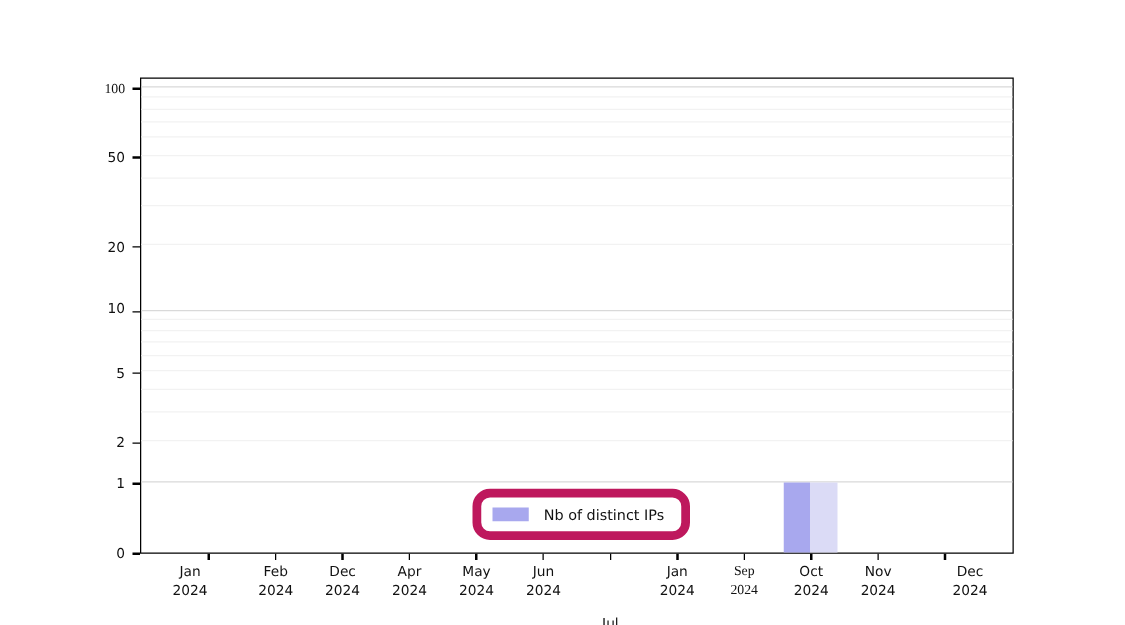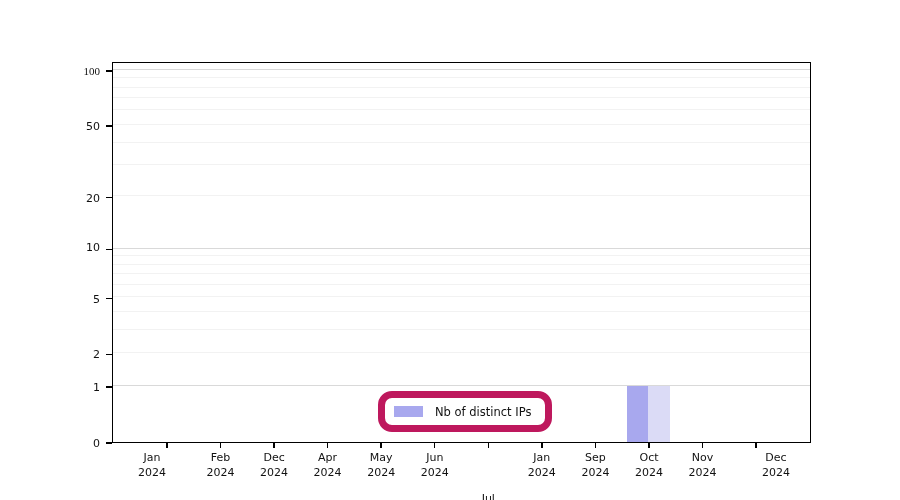--- a/index.html
+++ b/index.html
@@ -190,21 +190,21 @@
       <div class="xtick-label" style="left: 488.3px; margin-top: 41px;">
         <div>Jul</div>
         <div>2024</div>
       </div>
       <div class="xtick-mark" style="left: 541px;"></div>
       <div class="xtick-label" style="left: 541.8px;">
         <div>Jan</div>
         <div>2024</div>
       </div>
       <div class="xtick-mark" style="left: 594.6px;"></div>
-      <div class="xtick-label" style="left: 595.4px;">
+      <div class="xtick-label" style="left: 595.4px; font-family: Liberation Serif, serif;">
         <div>Sep</div>
         <div>2024</div>
       </div>
       <div class="xtick-mark" style="left: 648.2px;"></div>
       <div class="xtick-label" style="left: 649px;">
         <div>Oct</div>
         <div>2024</div>
       </div>
       <div class="xtick-mark" style="left: 701.7px;"></div>
       <div class="xtick-label" style="left: 702.5px;">

